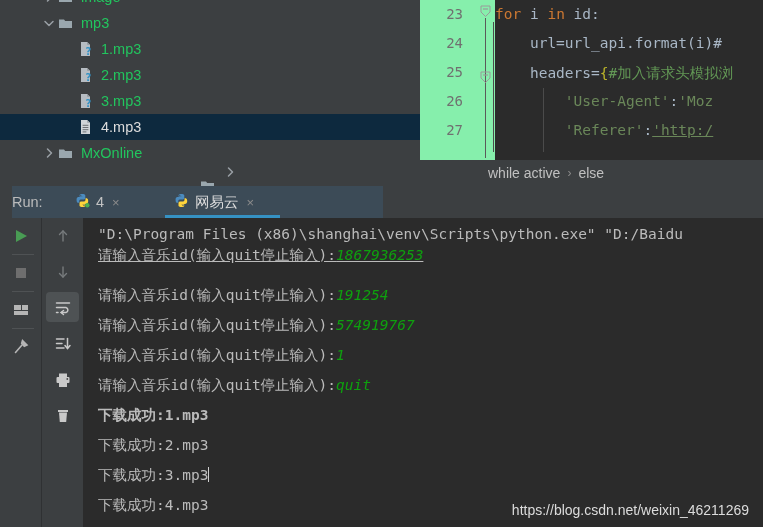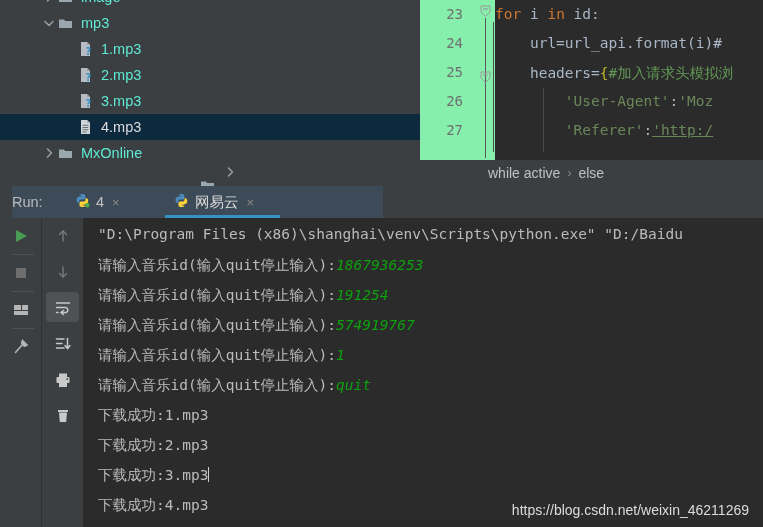--- a/index.html
+++ b/index.html
@@ -23,21 +23,21 @@
     position:relative; height:26px; display:flex; align-items:center;
     color:#a9b7c6; font-size:14.5px; white-space:nowrap;
   }
   .tree-row.selected { background:#0d293e; }
   .tree-row .arrow {
     width:18px; display:flex; align-items:center; justify-content:center;
     color:#9aa0a6; font-size:11px; flex:none;
   }
   .tree-row .arrow svg { display:block; }
   .tree-row .ficon { width:20px; display:flex; align-items:center; flex:none; }
-  .tree-row .label { padding-left:3px; color:#5eead4; }
+  .tree-row .label { padding-left:3px; color:#22c55e; }
   .tree-row.selected .label { color:#ddd; }
 
   
   .editor-pane {
     position:absolute; left:420px; top:0; width:343px; height:186px;
     background:#2b2b2b; overflow:hidden;
   }
   .editor-sep { position:absolute; left:0; top:0; width:1px; height:186px; background:#2b2b2b; }
   .gutter {
     position:absolute; left:0; top:0; width:75px; height:160px;
@@ -397,26 +397,26 @@
             <rect x="4" y="3" width="10" height="2" fill="#c9c9c9"></rect>
             <path d="M5 5.5 L13 5.5 L12.2 15 L5.8 15 Z" fill="#c9c9c9"></path>
           </svg>
         </div>
       </div>
     </div>
 
     <div class="console">
       <div id="console-lines">
           <div class="cons-line" style="top: 8px;"><span>"D:\Program Files (x86)\shanghai\venv\Scripts\python.exe" "D:/Baidu</span></div>
-          <div class="cons-line" style="top: 38px;"><span>请输入音乐id(输入quit停止输入):</span><span class="inp">1867936253</span></div>
+          <div class="cons-line" style="top: 28px; text-decoration: underline;"><span>请输入音乐id(输入quit停止输入):</span><span class="inp">1867936253</span></div>
           <div class="cons-line" style="top: 68px;"><span>请输入音乐id(输入quit停止输入):</span><span class="inp">191254</span></div>
           <div class="cons-line" style="top: 98px;"><span>请输入音乐id(输入quit停止输入):</span><span class="inp">574919767</span></div>
           <div class="cons-line" style="top: 128px;"><span>请输入音乐id(输入quit停止输入):</span><span class="inp">1</span></div>
           <div class="cons-line" style="top: 158px;"><span>请输入音乐id(输入quit停止输入):</span><span class="inp">quit</span></div>
-          <div class="cons-line" style="top: 188px;"><span>下载成功:1.mp3</span></div>
+          <div class="cons-line" style="top: 188px; font-weight: bold;"><span>下载成功:1.mp3</span></div>
           <div class="cons-line" style="top: 218px;"><span>下载成功:2.mp3</span></div>
           <div class="cons-line" style="top: 248px; text-align: center;"><span>下载成功:3.mp3</span><span class="caret"></span></div>
           <div class="cons-line" style="top: 278px;"><span>下载成功:4.mp3</span></div>
         </div>
       <div class="watermark">https://blog.csdn.net/weixin_46211269</div>
     </div>
   </div>
 
   <div class="left-strip"></div>
 </div>

